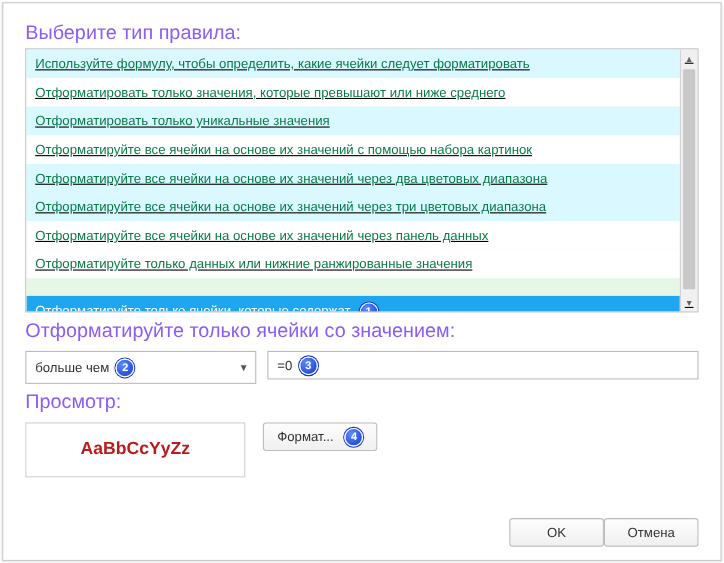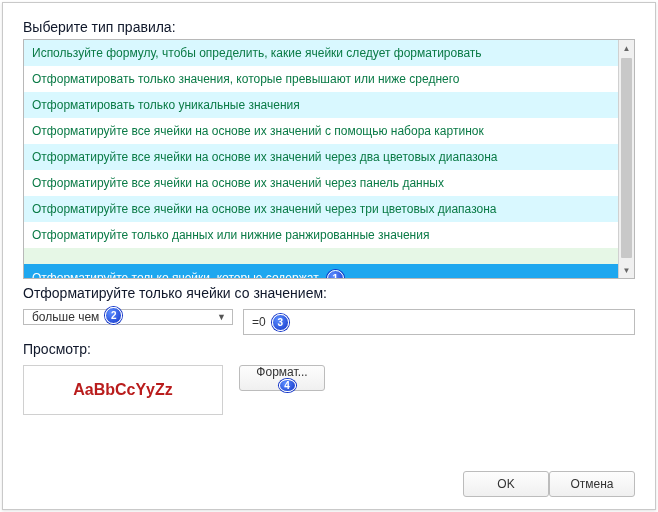--- a/index.html
+++ b/index.html
@@ -55,29 +55,30 @@
     line-height: 1;
   }
   .content {
     padding: 10px 20px 12px 20px;
     flex: 1;
     display: flex;
     flex-direction: column;
     overflow: hidden;
   }
   .label {
-    color: #0f172a;
+    color: #8b5cf6;
     margin-bottom: 4px;
     margin-top: 6px;
-    font-size: 14px;
+    font-size: 18px;
   }
   .listbox-wrap {
     display: flex;
     border: 1px solid #b8b8b8;
     height: 240px;
+    text-decoration: underline;
   }
   .listbox {
     flex: 1;
     overflow: hidden;
     background: #e6f7e6;
   }
   .list-item {
     padding: 6px 8px;
     font-size: 12px;
     color: #0a7a46;
@@ -121,25 +122,25 @@
     border-radius: 1px;
   }
   .row-inputs {
     display: flex;
     gap: 10px;
     margin-top: 4px;
   }
   .combo {
     position: relative;
     width: 210px;
-    height: 16px;
+    height: 30px;
     border: 1px solid #bcbcbc;
     background: #fff;
     display: flex;
-    align-items: flex-end;
+    align-items: center;
     padding: 0 24px 0 8px;
     font-size: 12px;
     color: #333;
   }
   .combo .caret {
     position: absolute;
     right: 6px;
     top: 50%;
     transform: translateY(-50%);
     color: #555;
@@ -181,21 +182,20 @@
     background: linear-gradient(#fdfdfd, #f0f0f0);
     border-radius: 3px;
     font-size: 12px;
     color: #333;
     display: inline-flex;
     align-items: center;
     justify-content: center;
     cursor: pointer;
     padding: 0 12px;
     position: relative;
-    flex-direction: column;
   }
   .footer {
     margin-top: auto;
     display: flex;
     justify-content: flex-end;
     gap: 0;
     padding-top: 14px;
   }
   .callout {
     display: inline-flex;
@@ -223,22 +223,22 @@
 
     <div class="label">Выберите тип правила:</div>
 
     <div class="listbox-wrap">
       <div class="listbox" id="listbox">
           <div class="list-item row-even">Используйте формулу, чтобы определить, какие ячейки следует форматировать</div>
           <div class="list-item row-odd">Отформатировать только значения, которые превышают или ниже среднего</div>
           <div class="list-item row-even">Отформатировать только уникальные значения</div>
           <div class="list-item row-odd">Отформатируйте все ячейки на основе их значений с помощью набора картинок</div>
           <div class="list-item row-even">Отформатируйте все ячейки на основе их значений через два цветовых диапазона</div>
+          <div class="list-item row-even">Отформатируйте все ячейки на основе их значений через три цветовых диапазона</div>
           <div class="list-item row-odd">Отформатируйте все ячейки на основе их значений через панель данных</div>
-          <div class="list-item row-even">Отформатируйте все ячейки на основе их значений через три цветовых диапазона</div>
           <div class="list-item row-odd">Отформатируйте только данных или нижние ранжированные значения</div>
           <div class="list-item row-even selected">Отформатируйте только ячейки, которые содержат<span class="callout" style="margin-left: 8px;">1</span></div>
         </div>
       <div class="scrollbar-v">
         <div class="scroll-arrow">▲</div>
         <div class="scroll-track">
           <div class="scroll-thumb"></div>
         </div>
         <div class="scroll-arrow">▼</div>
       </div>

